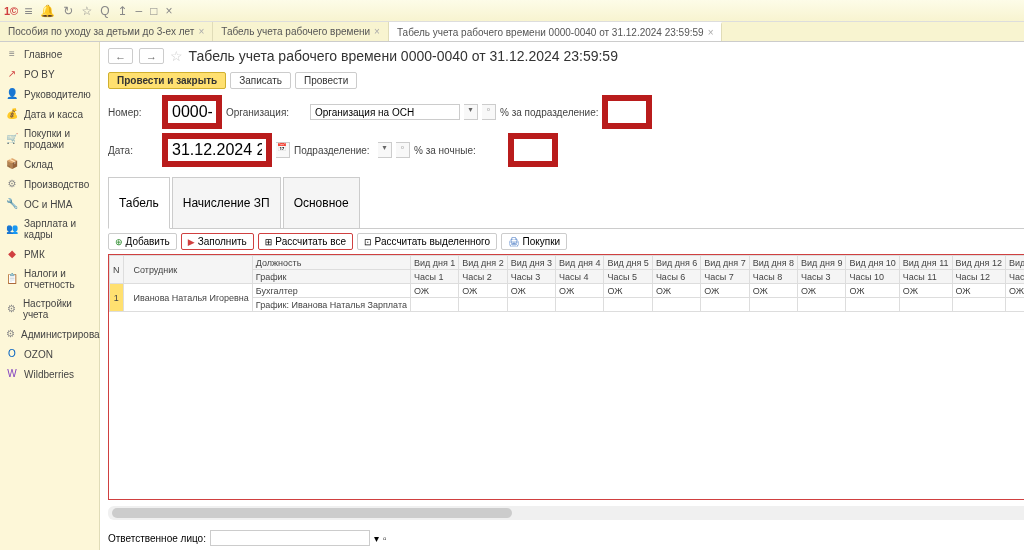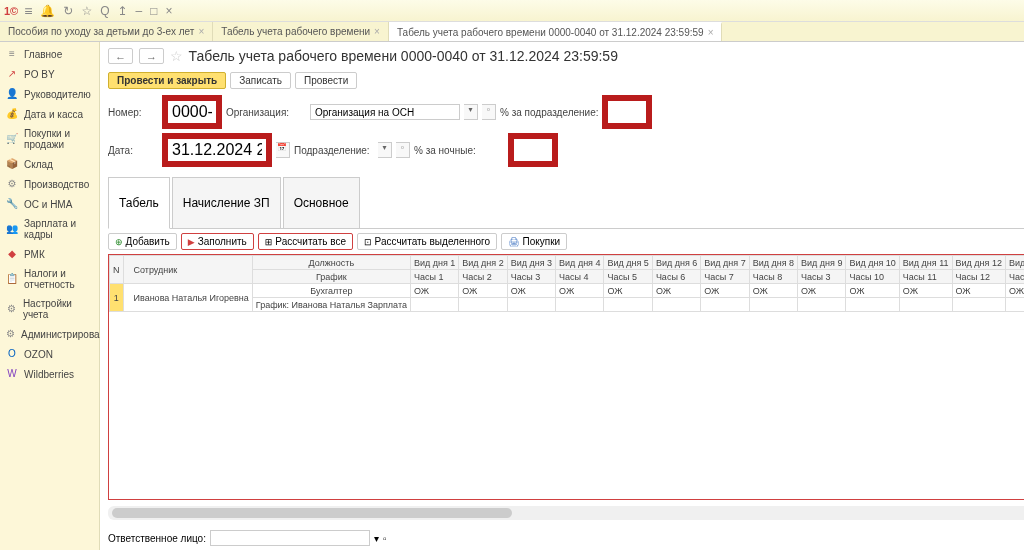--- a/index.html
+++ b/index.html
@@ -47,21 +47,21 @@
 .btn2 { border: 1px solid #ccc; background: #fff; padding: 2px 6px; font-size: 10px; border-radius: 2px; display: inline-flex; align-items: center; gap: 3px; cursor: pointer; }
 .btn2.hl { border-color: #d04040; }
 .btn2 .ic { font-size: 9px; }
 
 .grid-wrap { margin: 0 8px; border: 1px solid #d04040; flex: 1; overflow: hidden; display: flex; flex-direction: column; min-height: 0; }
 .grid { overflow-x: auto; flex: 1; }
 table { border-collapse: collapse; font-size: 9px; table-layout: fixed; }
 th, td { border: 1px solid #ddd; padding: 1px 3px; text-align: left; color: #444; height: 14px; white-space: nowrap; overflow: hidden; }
 th { background: #f5f5f5; font-weight: normal; }
 td.num { background: #ffe070; text-align: center; }
-.col-n { width: 16px; } .col-emp { width: 80px; padding-left: 10px; } .col-pos { width: 100px; text-align: center; }
+.col-n { width: 16px; } .col-emp { width: 80px; padding-left: 10px; } .col-pos { width: 100px; }
 .col-day { width: 33px; }
 
 .scrollbar { height: 14px; background: #f0f0f0; margin: 6px 8px; border-radius: 6px; position: relative; }
 .scrollbar .thumb { position: absolute; left: 4px; top: 2px; width: 400px; height: 10px; background: #ccc; border-radius: 5px; }
 
 .footer { padding: 4px 8px; display: flex; align-items: center; gap: 4px; font-size: 10px; }
 .footer input { border: 1px solid #ccc; height: 16px; width: 160px; }
 </style>
 </head>
 <body>

